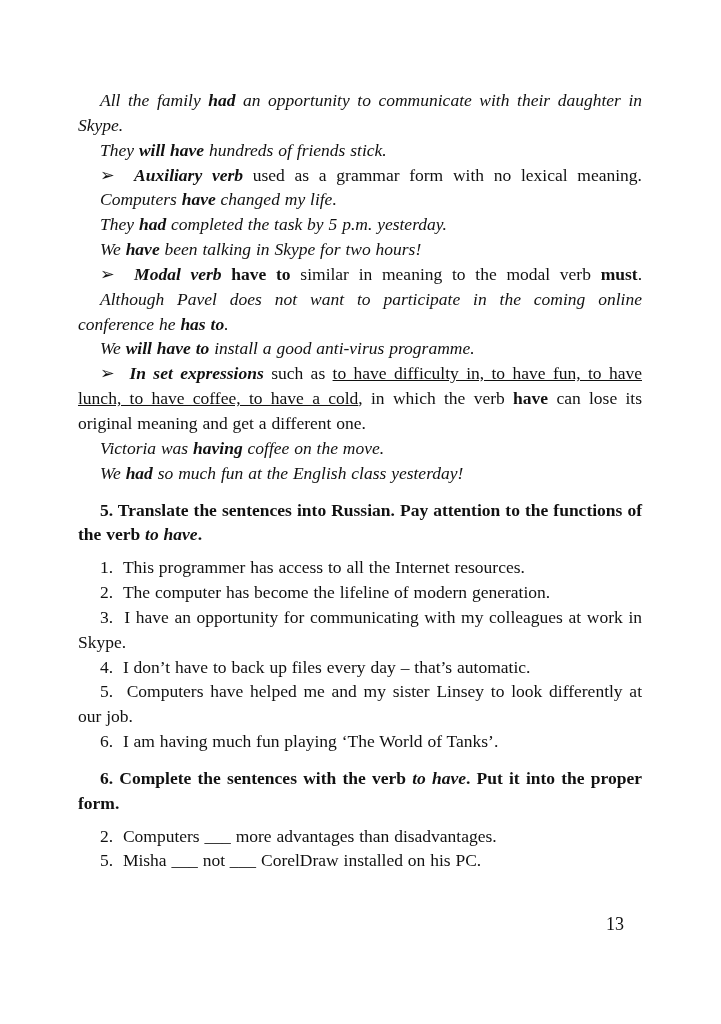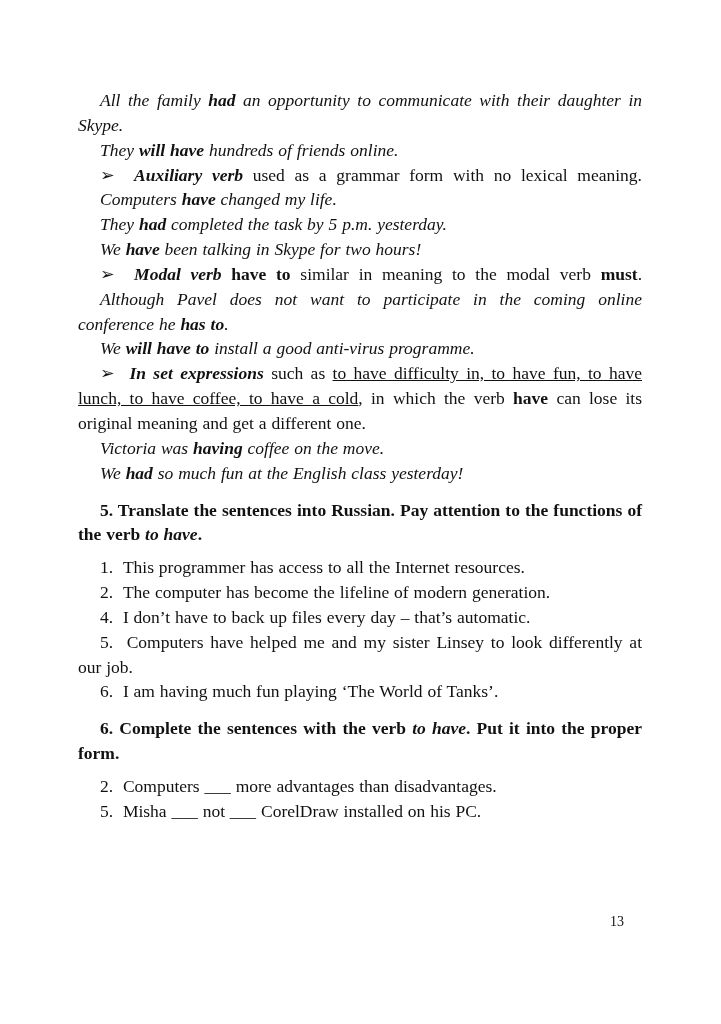--- a/index.html
+++ b/index.html
@@ -32,44 +32,45 @@
   }
   .blk.jlast { text-align-last: justify; }
   .b { font-weight: bold; }
   .i { font-style: italic; }
   .u { text-decoration: underline; }
   .num { white-space: pre; }
   .page-number {
     position: absolute;
     right: 81px;
     top: 914px;
-    font-size: 14px;
+    font-size: 18px;
     line-height: 1.2;
   }
 </style>
 </head>
 <body>
 
 <div class="page">
   <div class="text-block">
       <p class="blk example"><span class="i">All the family </span><span class="b i">had</span><span class="i"> an opportunity to communicate with their daughter in Skype.</span></p>
-      <p class="blk example"><span class="i">They </span><span class="b i">will have</span><span class="i"> hundreds of friends online.</span></p>
+      <p class="blk example"><span class="i">They </span><span class="b i">will have</span><span class="i"> hundreds of friends stick.</span></p>
       <p class="blk bullet jlast"><span>➢&nbsp; </span><span class="b i">Auxiliary verb</span><span> used as a grammar form with no lexical meaning.</span></p>
       <p class="blk example"><span class="i">Computers </span><span class="b i">have</span><span class="i"> changed my life.</span></p>
       <p class="blk example"><span class="i">They </span><span class="b i">had</span><span class="i"> completed the task by 5 p.m. yesterday.</span></p>
       <p class="blk example"><span class="i">We </span><span class="b i">have</span><span class="i"> been talking in Skype for two hours!</span></p>
       <p class="blk bullet jlast"><span>➢&nbsp; </span><span class="b i">Modal verb</span><span> </span><span class="b">have to</span><span> similar in meaning to the modal verb </span><span class="b">must</span><span>.</span></p>
       <p class="blk example"><span class="i">Although Pavel does not want to participate in the coming online conference he </span><span class="b i">has to</span><span class="i">.</span></p>
       <p class="blk example"><span class="i">We </span><span class="b i">will have to</span><span class="i"> install a good anti-virus programme.</span></p>
       <p class="blk bullet"><span>➢&nbsp; </span><span class="b i">In set expressions</span><span> such as </span><span class="u">to have difficulty in, to have fun, to have lunch, to have coffee, to have a cold</span><span>, in which the verb </span><span class="b">have</span><span> can lose its original meaning and get a different one.</span></p>
       <p class="blk example"><span class="i">Victoria was </span><span class="b i">having</span><span class="i"> coffee on the move.</span></p>
       <p class="blk example"><span class="i">We </span><span class="b i">had</span><span class="i"> so much fun at the English class yesterday!</span></p>
       <p class="blk heading"><span class="b">5. Translate the sentences into Russian. Pay attention to the functions of the verb </span><span class="b i">to have</span><span class="b">.</span></p>
       <p class="blk list"><span class="num">1.&nbsp;&nbsp;</span><span>This programmer has access to all the Internet resources.</span></p>
       <p class="blk list"><span class="num">2.&nbsp;&nbsp;</span><span>The computer has become the lifeline of modern generation.</span></p>
+      <p class="blk list"><span class="num">3.&nbsp;&nbsp;</span><span>I have an opportunity for communicating with my colleagues at work in Skype.</span></p>
       <p class="blk list"><span class="num">4.&nbsp;&nbsp;</span><span>I don’t have to back up files every day – that’s automatic.</span></p>
       <p class="blk list"><span class="num">5.&nbsp;&nbsp;</span><span>Computers have helped me and my sister Linsey to look differently at our job.</span></p>
       <p class="blk list"><span class="num">6.&nbsp;&nbsp;</span><span>I am having much fun playing ‘The World of Tanks’.</span></p>
       <p class="blk heading"><span class="b">6. Complete the sentences with the verb </span><span class="b i">to have</span><span class="b">. Put it into the proper form.</span></p>
       <p class="blk list"><span class="num">2.&nbsp;&nbsp;</span><span>Computers ___ more advantages than disadvantages.</span></p>
       <p class="blk list"><span class="num">5.&nbsp;&nbsp;</span><span>Misha ___ not ___ CorelDraw installed on his PC.</span></p>
     </div>
   <div class="page-number">13</div>
 </div>
 

